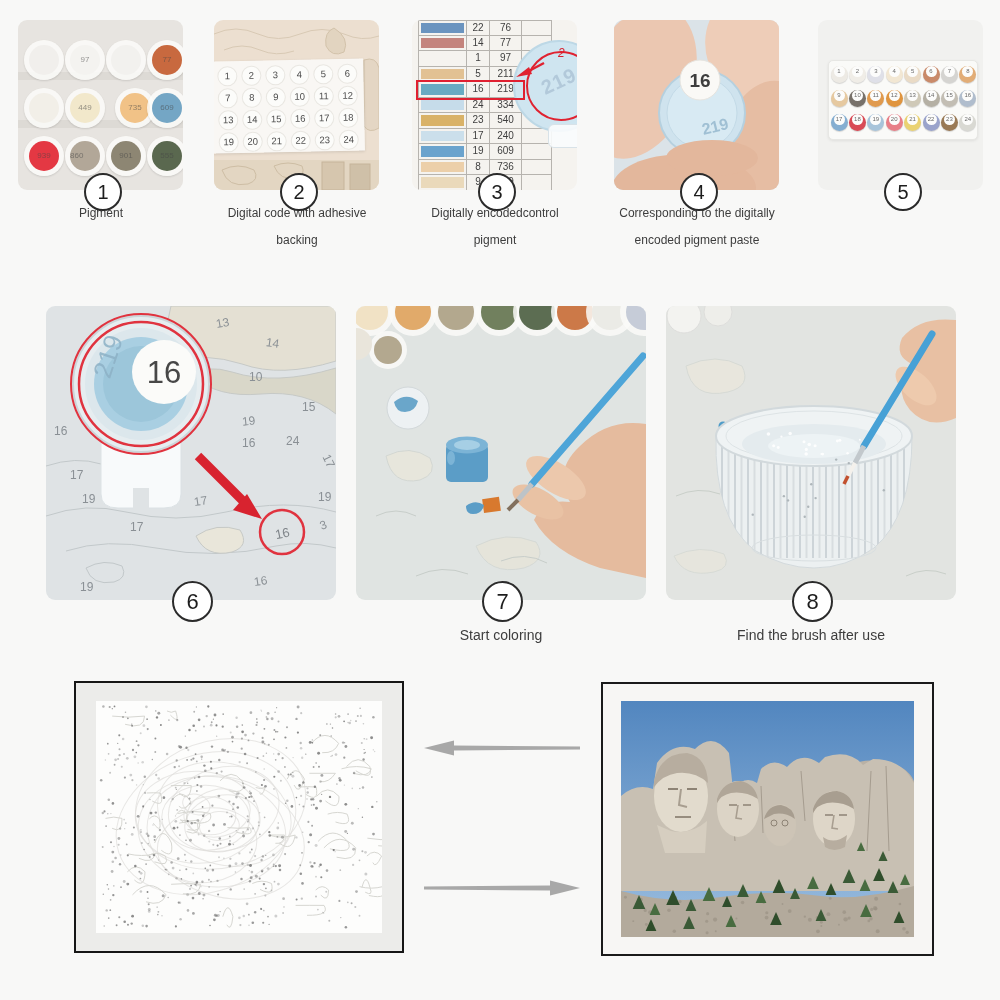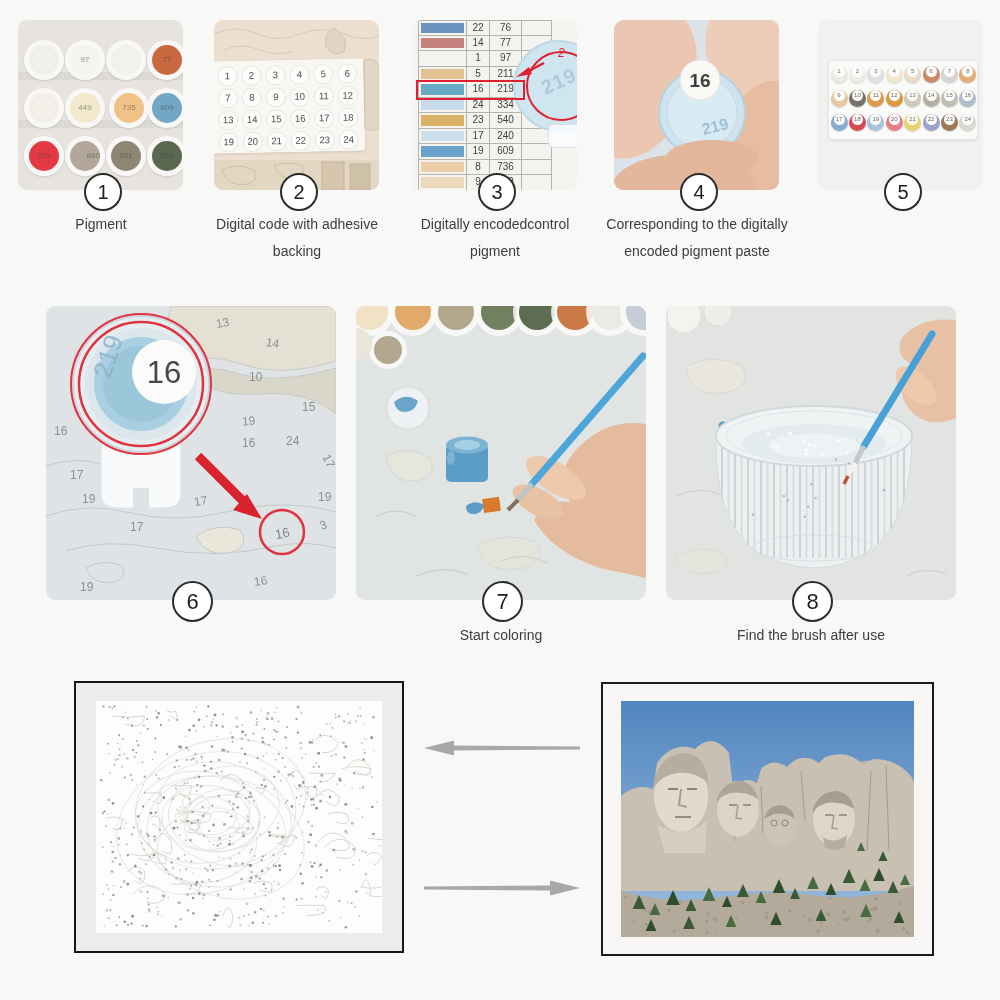--- a/index.html
+++ b/index.html
@@ -3,21 +3,21 @@
 <meta charset="utf-8">
 <style>
   html,body{margin:0;padding:0;background:#f8f8f7;font-family:"Liberation Sans",sans-serif;}
   #page{position:relative;width:1000px;height:1000px;background:#f8f8f7;overflow:hidden;}
   .card{position:absolute;border-radius:9px;overflow:hidden;}
   .badge{position:absolute;background:#fff;border:2px solid #2b2b2b;border-radius:50%;
          display:flex;align-items:center;justify-content:center;color:#1d1d1d;z-index:6;}
   .b1{width:34px;height:34px;font-size:20px;}
   .b2{width:37px;height:37px;font-size:22px;}
   .caption{position:absolute;text-align:center;color:#3d3d3d;white-space:pre-line;z-index:5;}
-  .cap-r1{font-size:14px;line-height:27px;width:200px;top:211px;}
+  .cap-r1{font-size:12px;line-height:27px;width:200px;top:200px;}
   .cap-r2{font-size:14px;line-height:28px;width:300px;top:621px;}
   .t3row{display:flex;}
   .t3c{box-sizing:border-box;border-right:1px solid #b6b3ae;border-bottom:1px solid #b6b3ae;
        height:15.5px;font-size:10px;line-height:14px;text-align:center;color:#3f3f3f;}
   .t3row:first-child .t3c{border-top:1px solid #b6b3ae;}
   .sw{width:49px;border-left:1px solid #b6b3ae;padding:2px;}
   .swc{width:100%;height:100%;}
   .numc{width:23px;} .codec{width:32px;} .exc{width:30px;}
   .t3hl{position:absolute;border:2px solid #e02030;z-index:3;box-sizing:border-box;}
   .cnum{position:absolute;font-size:12px;color:#8a9095;z-index:2;}
@@ -45,31 +45,31 @@
         </div>
         <div style="left: 129px; top: 20px; width: 40px; height: 40px; position: absolute; border-radius: 50%; background: rgba(252, 252, 250, 0.82); box-shadow: rgba(0, 0, 0, 0.12) 0px 1px 2px;">
           <div style="left: 5px; top: 5px; width: 30px; height: 30px; position: absolute; border-radius: 50%; background: rgb(200, 105, 63); font-size: 8px; line-height: 30px; text-align: center; color: rgba(70, 70, 70, 0.55);">77</div>
         </div>
         <div style="left: 6px; top: 68px; width: 40px; height: 40px; position: absolute; border-radius: 50%; background: rgba(252, 252, 250, 0.82); box-shadow: rgba(0, 0, 0, 0.12) 0px 1px 2px;">
           <div style="left: 5px; top: 5px; width: 30px; height: 30px; position: absolute; border-radius: 50%; background: rgb(242, 239, 232); font-size: 8px; line-height: 30px; text-align: center; color: rgba(70, 70, 70, 0.55);"></div>
         </div>
         <div style="left: 47px; top: 68px; width: 40px; height: 40px; position: absolute; border-radius: 50%; background: rgba(252, 252, 250, 0.82); box-shadow: rgba(0, 0, 0, 0.12) 0px 1px 2px;">
           <div style="left: 5px; top: 5px; width: 30px; height: 30px; position: absolute; border-radius: 50%; background: rgb(242, 232, 203); font-size: 8px; line-height: 30px; text-align: center; color: rgba(70, 70, 70, 0.55);">449</div>
         </div>
-        <div style="left: 91px; top: 68px; width: 40px; height: 40px; position: absolute; border-radius: 50%; background: rgba(252, 252, 250, 0.82); box-shadow: rgba(0, 0, 0, 0.12) 0px 1px 2px;">
+        <div style="left: 97px; top: 68px; width: 40px; height: 40px; position: absolute; border-radius: 50%; background: rgba(252, 252, 250, 0.82); box-shadow: rgba(0, 0, 0, 0.12) 0px 1px 2px;">
           <div style="left: 5px; top: 5px; width: 30px; height: 30px; position: absolute; border-radius: 50%; background: rgb(241, 194, 135); font-size: 8px; line-height: 30px; text-align: center; color: rgba(70, 70, 70, 0.55);">735</div>
         </div>
         <div style="left: 129px; top: 68px; width: 40px; height: 40px; position: absolute; border-radius: 50%; background: rgba(252, 252, 250, 0.82); box-shadow: rgba(0, 0, 0, 0.12) 0px 1px 2px;">
           <div style="left: 5px; top: 5px; width: 30px; height: 30px; position: absolute; border-radius: 50%; background: rgb(116, 166, 197); font-size: 8px; line-height: 30px; text-align: center; color: rgba(70, 70, 70, 0.55);">609</div>
         </div>
         <div style="left: 6px; top: 116px; width: 40px; height: 40px; position: absolute; border-radius: 50%; background: rgba(252, 252, 250, 0.82); box-shadow: rgba(0, 0, 0, 0.12) 0px 1px 2px;">
           <div style="left: 5px; top: 5px; width: 30px; height: 30px; position: absolute; border-radius: 50%; background: rgb(228, 56, 67); font-size: 8px; line-height: 30px; text-align: center; color: rgba(70, 70, 70, 0.55);">939</div>
         </div>
         <div style="left: 47px; top: 116px; width: 40px; height: 40px; position: absolute; border-radius: 50%; background: rgba(252, 252, 250, 0.82); box-shadow: rgba(0, 0, 0, 0.12) 0px 1px 2px;">
-          <div style="left: 5px; top: 5px; width: 30px; height: 30px; position: absolute; border-radius: 50%; background: rgb(178, 167, 152); font-size: 8px; line-height: 30px; text-align: right; color: rgba(70, 70, 70, 0.55);">860</div>
+          <div style="left: 5px; top: 5px; width: 30px; height: 30px; position: absolute; border-radius: 50%; background: rgb(178, 167, 152); font-size: 8px; line-height: 30px; text-align: left; color: rgba(70, 70, 70, 0.55);">860</div>
         </div>
         <div style="left: 88px; top: 116px; width: 40px; height: 40px; position: absolute; border-radius: 50%; background: rgba(252, 252, 250, 0.82); box-shadow: rgba(0, 0, 0, 0.12) 0px 1px 2px;">
           <div style="left: 5px; top: 5px; width: 30px; height: 30px; position: absolute; border-radius: 50%; background: rgb(141, 134, 115); font-size: 8px; line-height: 30px; text-align: center; color: rgba(70, 70, 70, 0.55);">901</div>
         </div>
         <div style="left: 129px; top: 116px; width: 40px; height: 40px; position: absolute; border-radius: 50%; background: rgba(252, 252, 250, 0.82); box-shadow: rgba(0, 0, 0, 0.12) 0px 1px 2px;">
           <div style="left: 5px; top: 5px; width: 30px; height: 30px; position: absolute; border-radius: 50%; background: rgb(90, 104, 79); font-size: 8px; line-height: 30px; text-align: center; color: rgba(70, 70, 70, 0.55);">555</div>
         </div>
       </div>
   </div>
 

